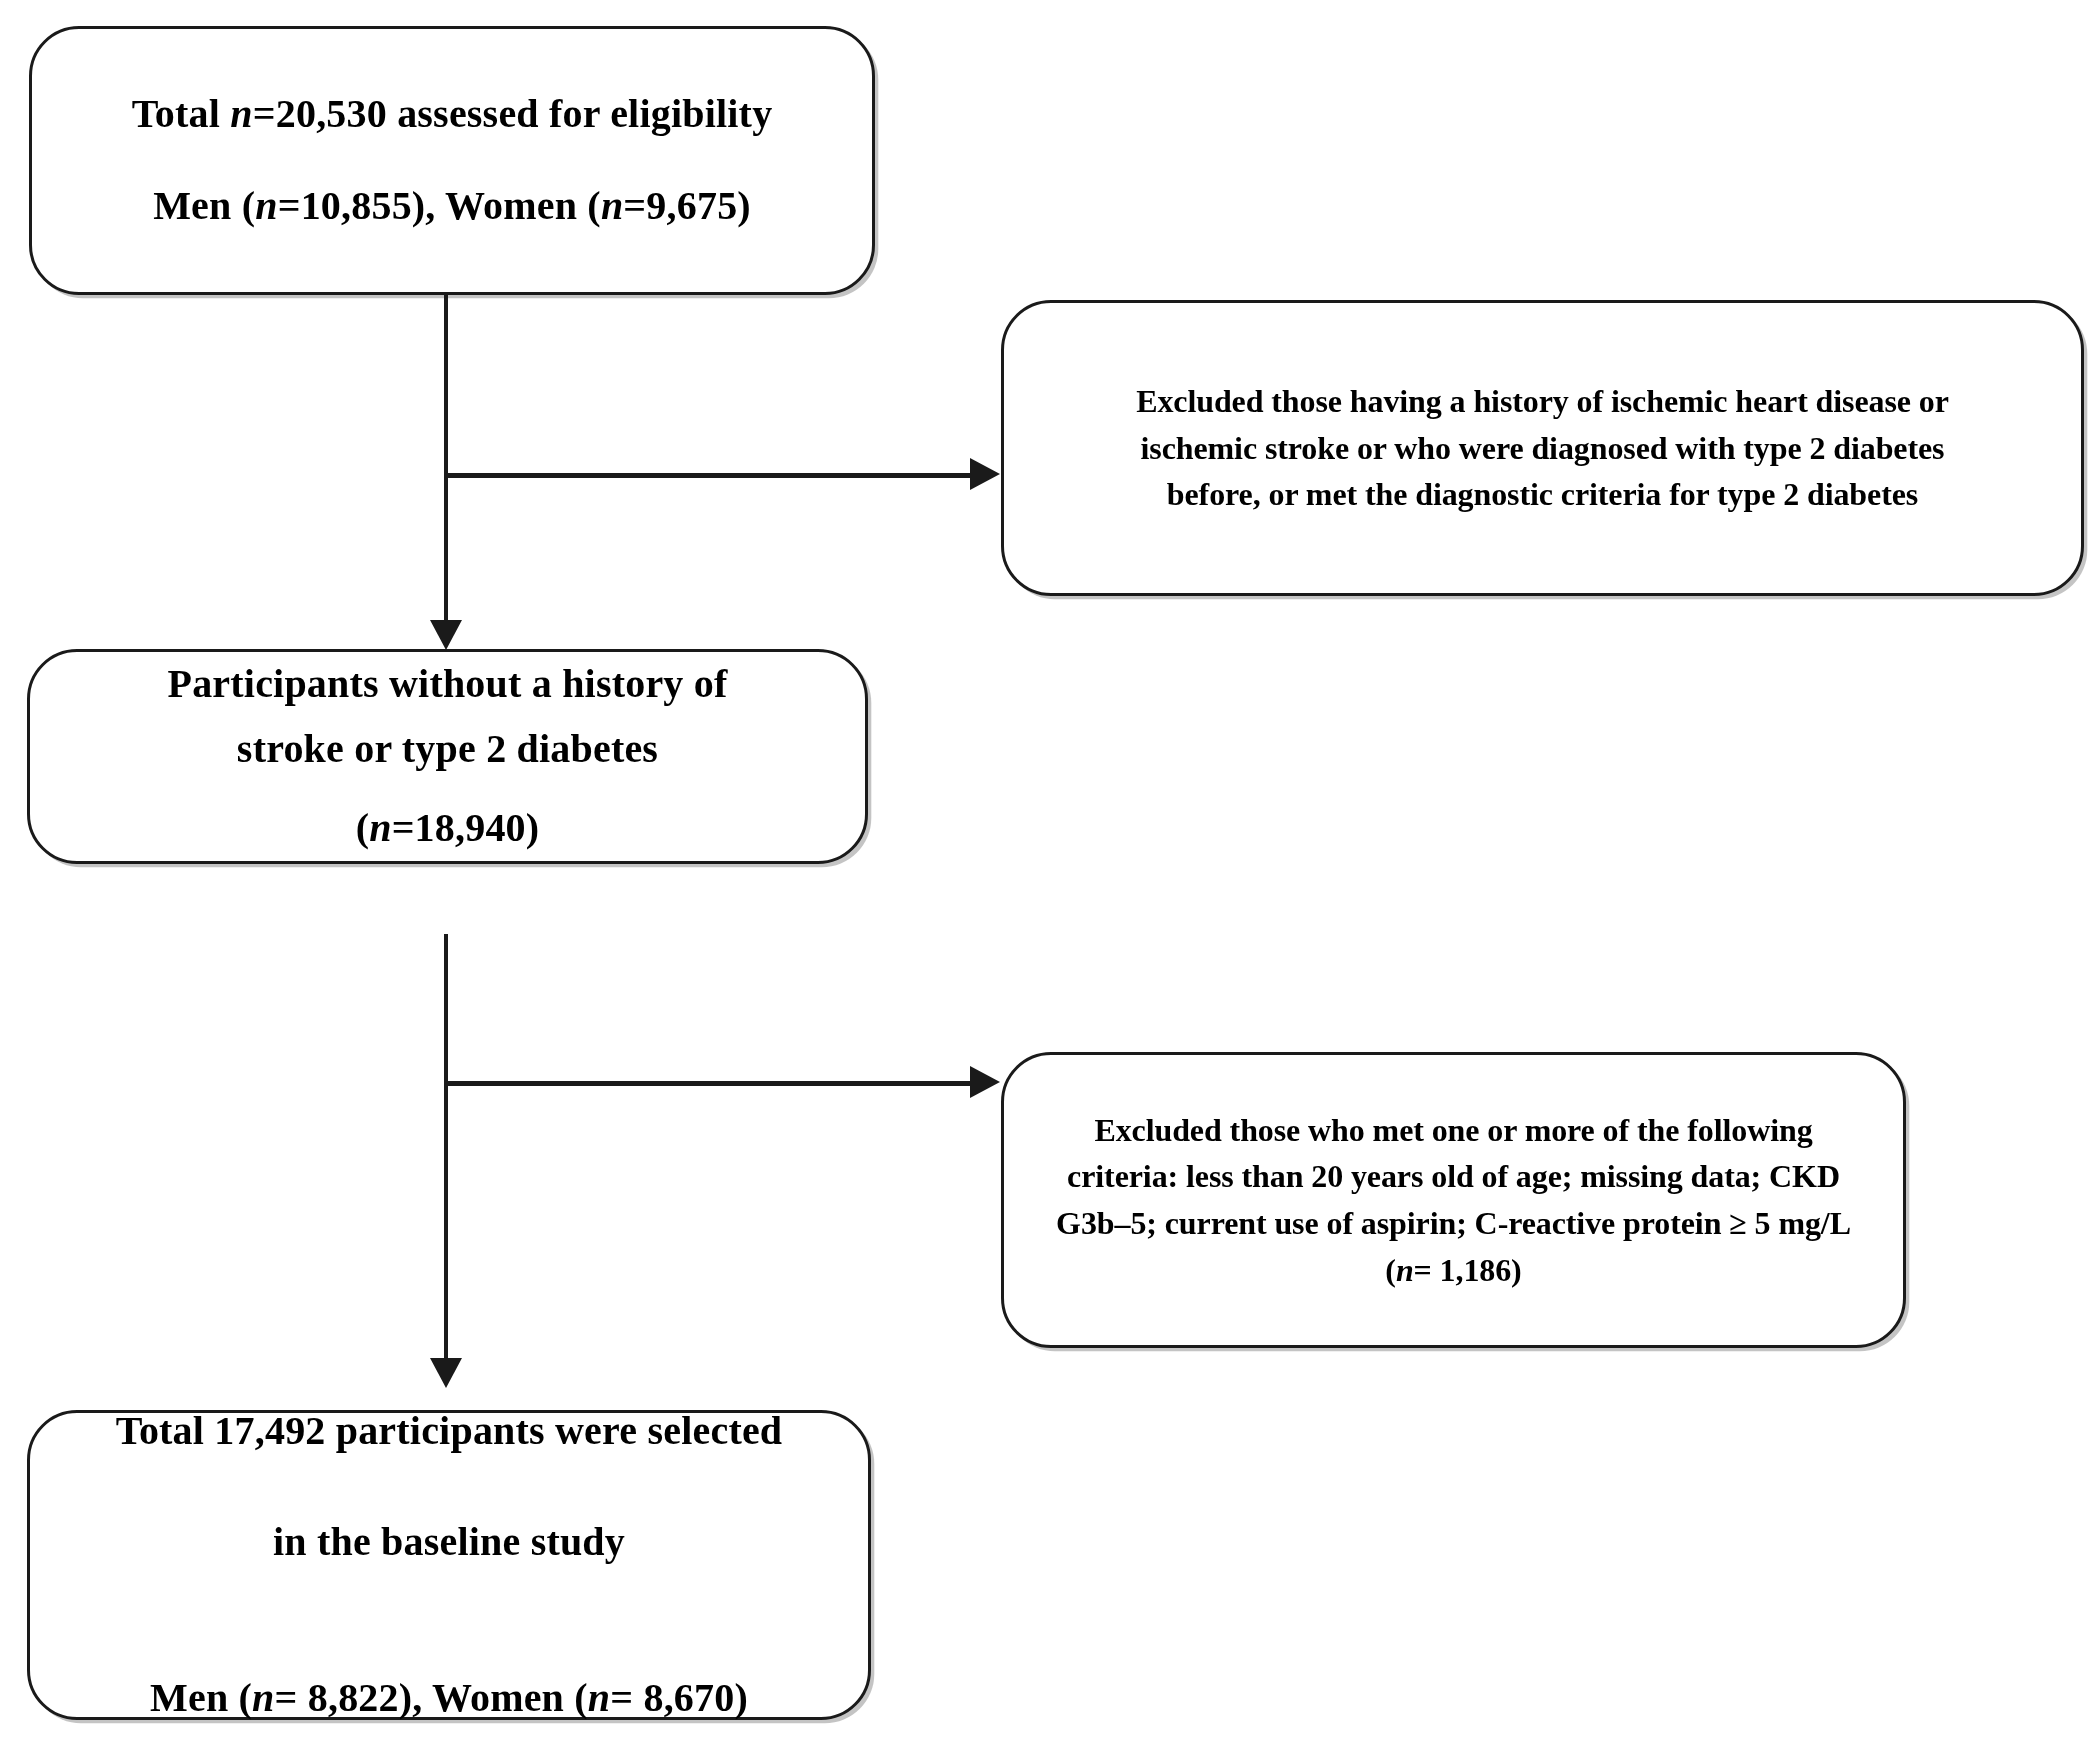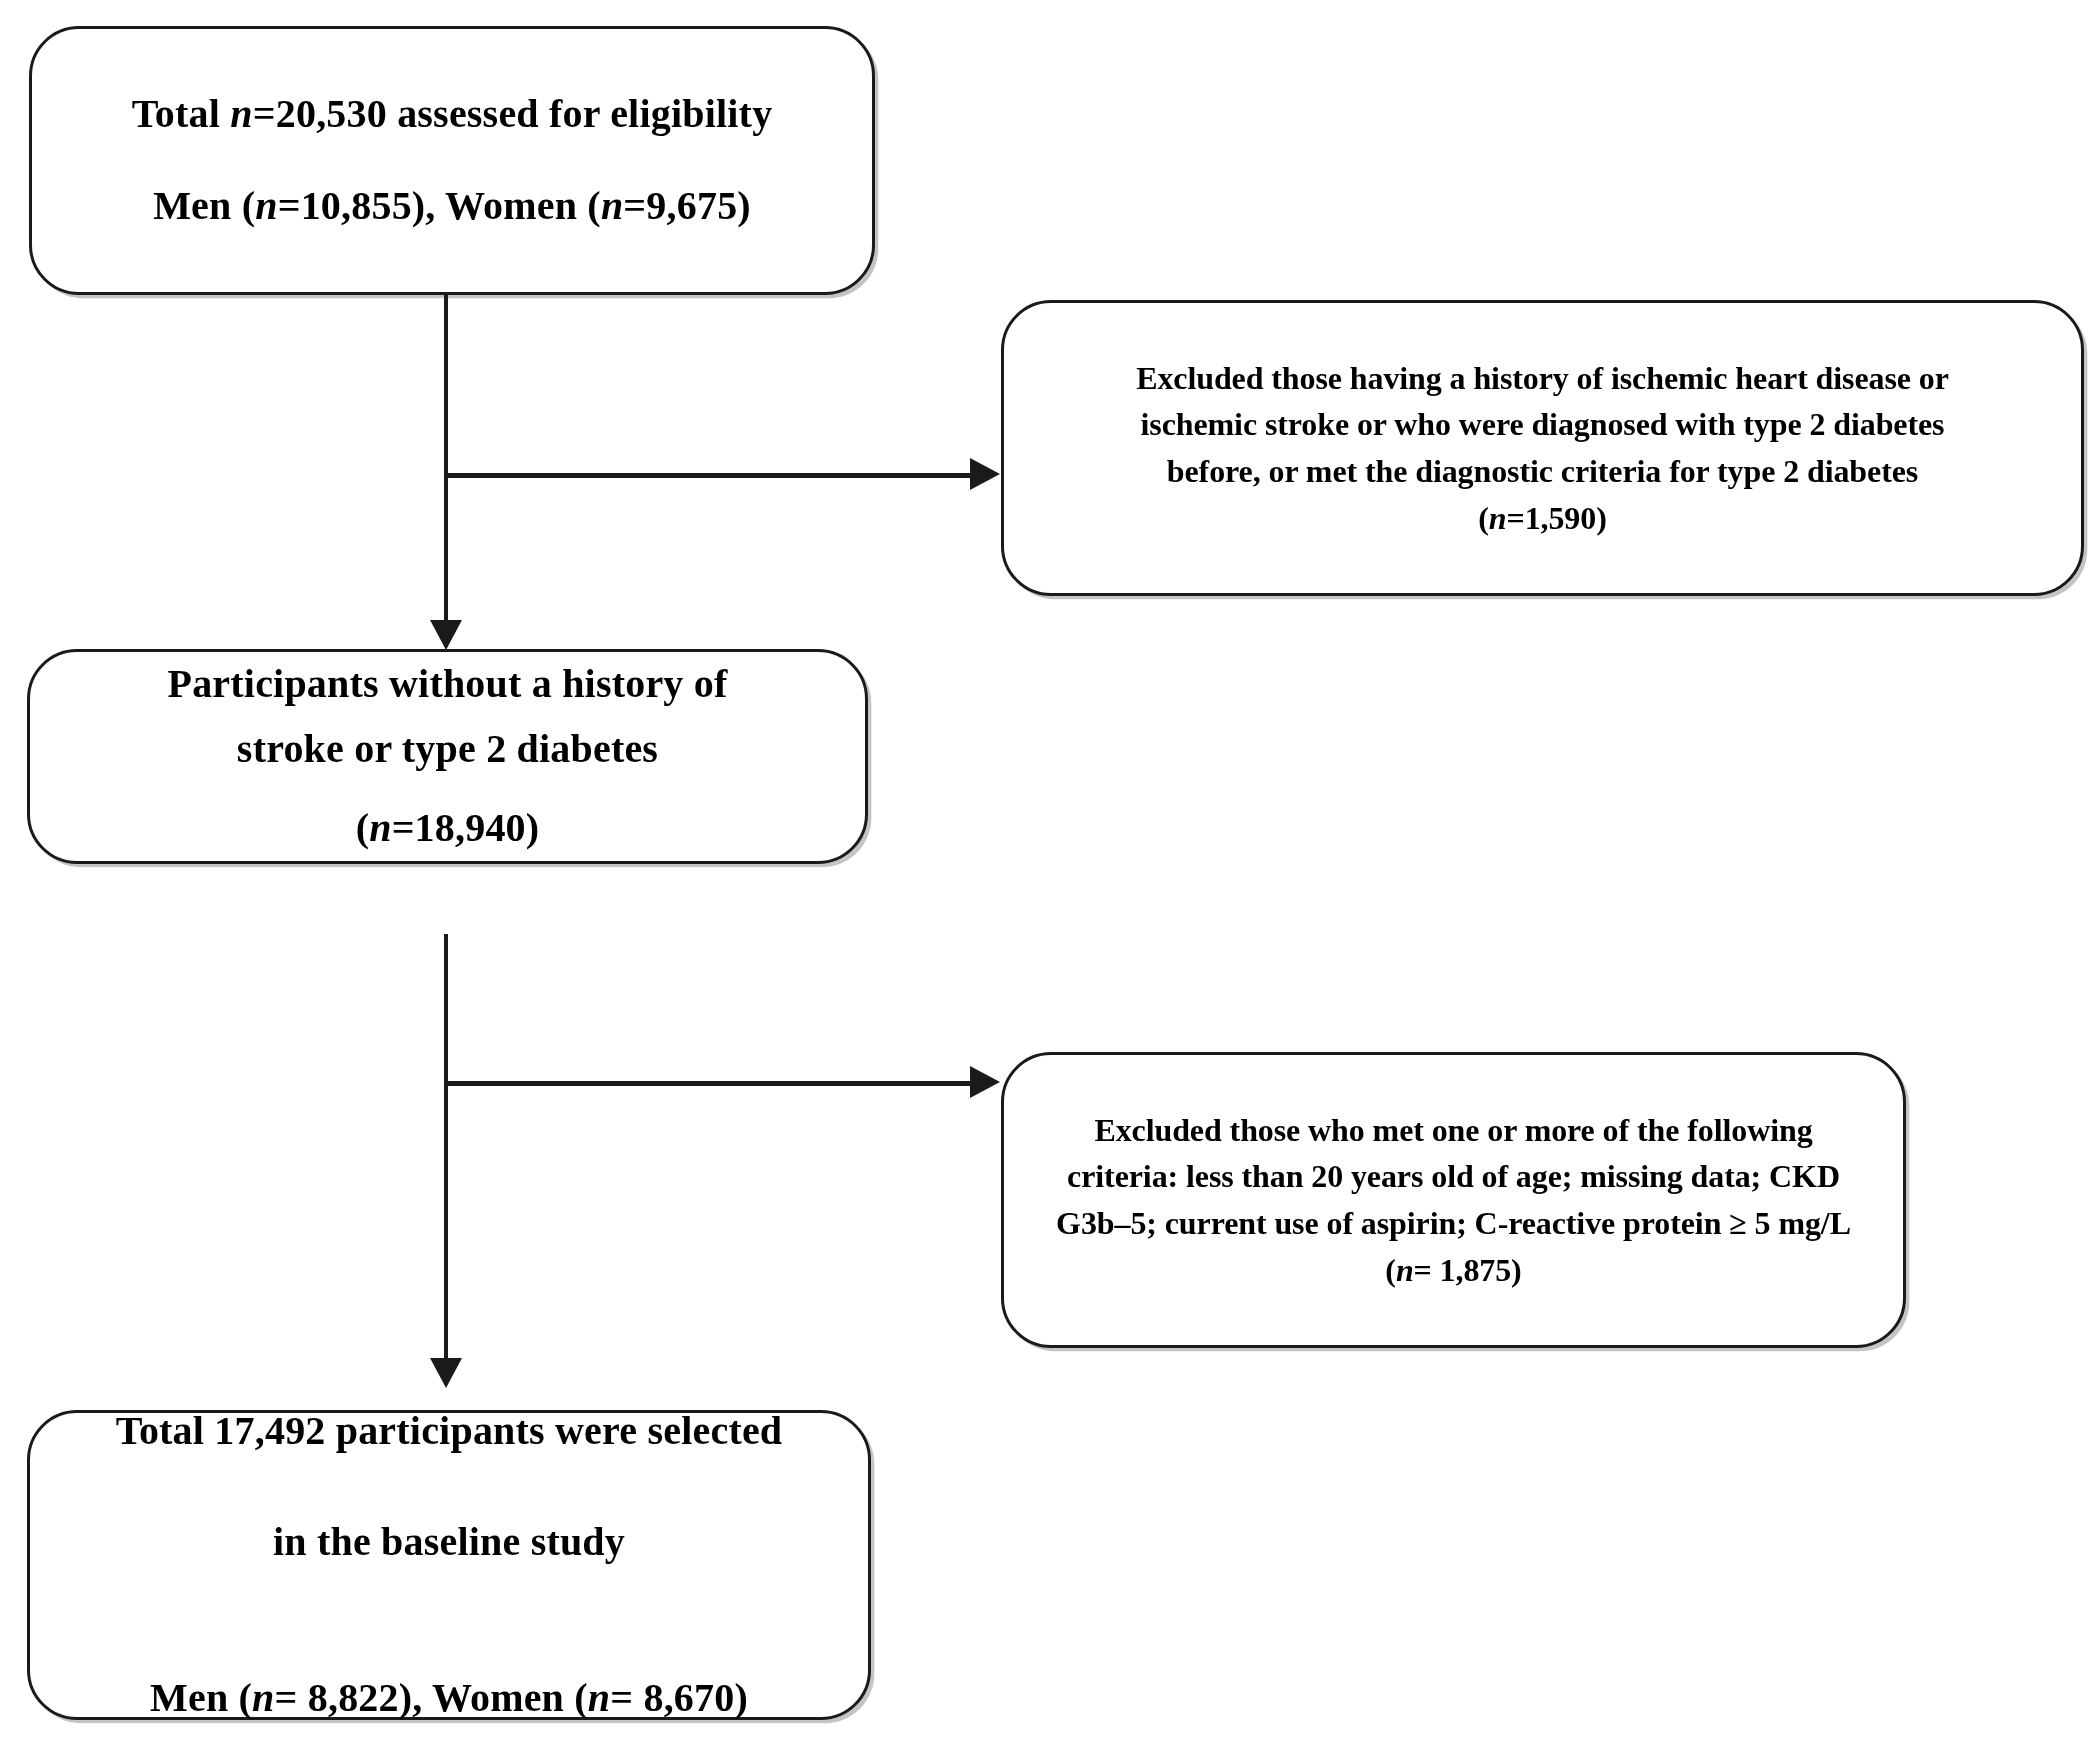--- a/index.html
+++ b/index.html
@@ -97,35 +97,34 @@
   <div class="flow-box main-box" style="left:29px; top:26px; width:846px; height:269px;justify-content:center;">
     <span class="line"><span>Total </span><span class="ital">n</span><span>=20,530 assessed for eligibility</span></span>
     <span class="gap-sm"></span>
     <span class="line"><span>Men (</span><span class="ital">n</span><span>=10,855), Women (</span><span class="ital">n</span><span>=9,675)</span></span>
   </div>
 
   <div class="flow-box excl-box" style="left:1001px; top:300px; width:1083px; height:296px;">
     <span class="line">Excluded those having a history of ischemic heart disease or</span>
     <span class="line">ischemic stroke or who were diagnosed with type 2 diabetes</span>
     <span class="line">before, or met the diagnostic criteria for type 2 diabetes</span>
-    <span class="line"><span>(</span><span class="ital">n</span><span>=1,590)</span></span>
   </div>
 
   <div class="flow-box main-box" style="left:27px; top:649px; width:841px; height:215px;">
     <span class="line">Participants  without a history of</span>
     <span class="line">stroke or type 2 diabetes</span>
     <span class="gap-sm"></span>
     <span class="line"><span>(</span><span class="ital">n</span><span>=18,940)</span></span>
   </div>
 
   <div class="flow-box excl-box" style="left:1001px; top:1021px; width:905px; height:296px;margin-top:31px;">
     <span class="line">Excluded those who met one or more of the following</span>
     <span class="line">criteria: less than 20 years old of age; missing data; CKD</span>
     <span class="line">G3b–5; current use of aspirin; C-reactive protein ≥ 5 mg/L</span>
-    <span class="line"><span>(</span><span class="ital">n</span><span>= 1,875)</span></span>
+    <span class="line"><span>(</span><span class="ital">n</span><span>= 1,186)</span></span>
   </div>
 
   <div class="flow-box main-box" style="left:27px; top:1410px; width:844px; height:310px;gap:46px;">
     <span class="line">Total  17,492 participants  were selected</span>
     <span class="line">in the baseline study</span>
     <span class="gap-md"></span>
     <span class="line"><span>Men (</span><span class="ital">n</span><span>= 8,822), Women (</span><span class="ital">n</span><span>= 8,670)</span></span>
   </div>
 
   <div class="vline" style="left:444px; top:295px; height:328px;"></div>

